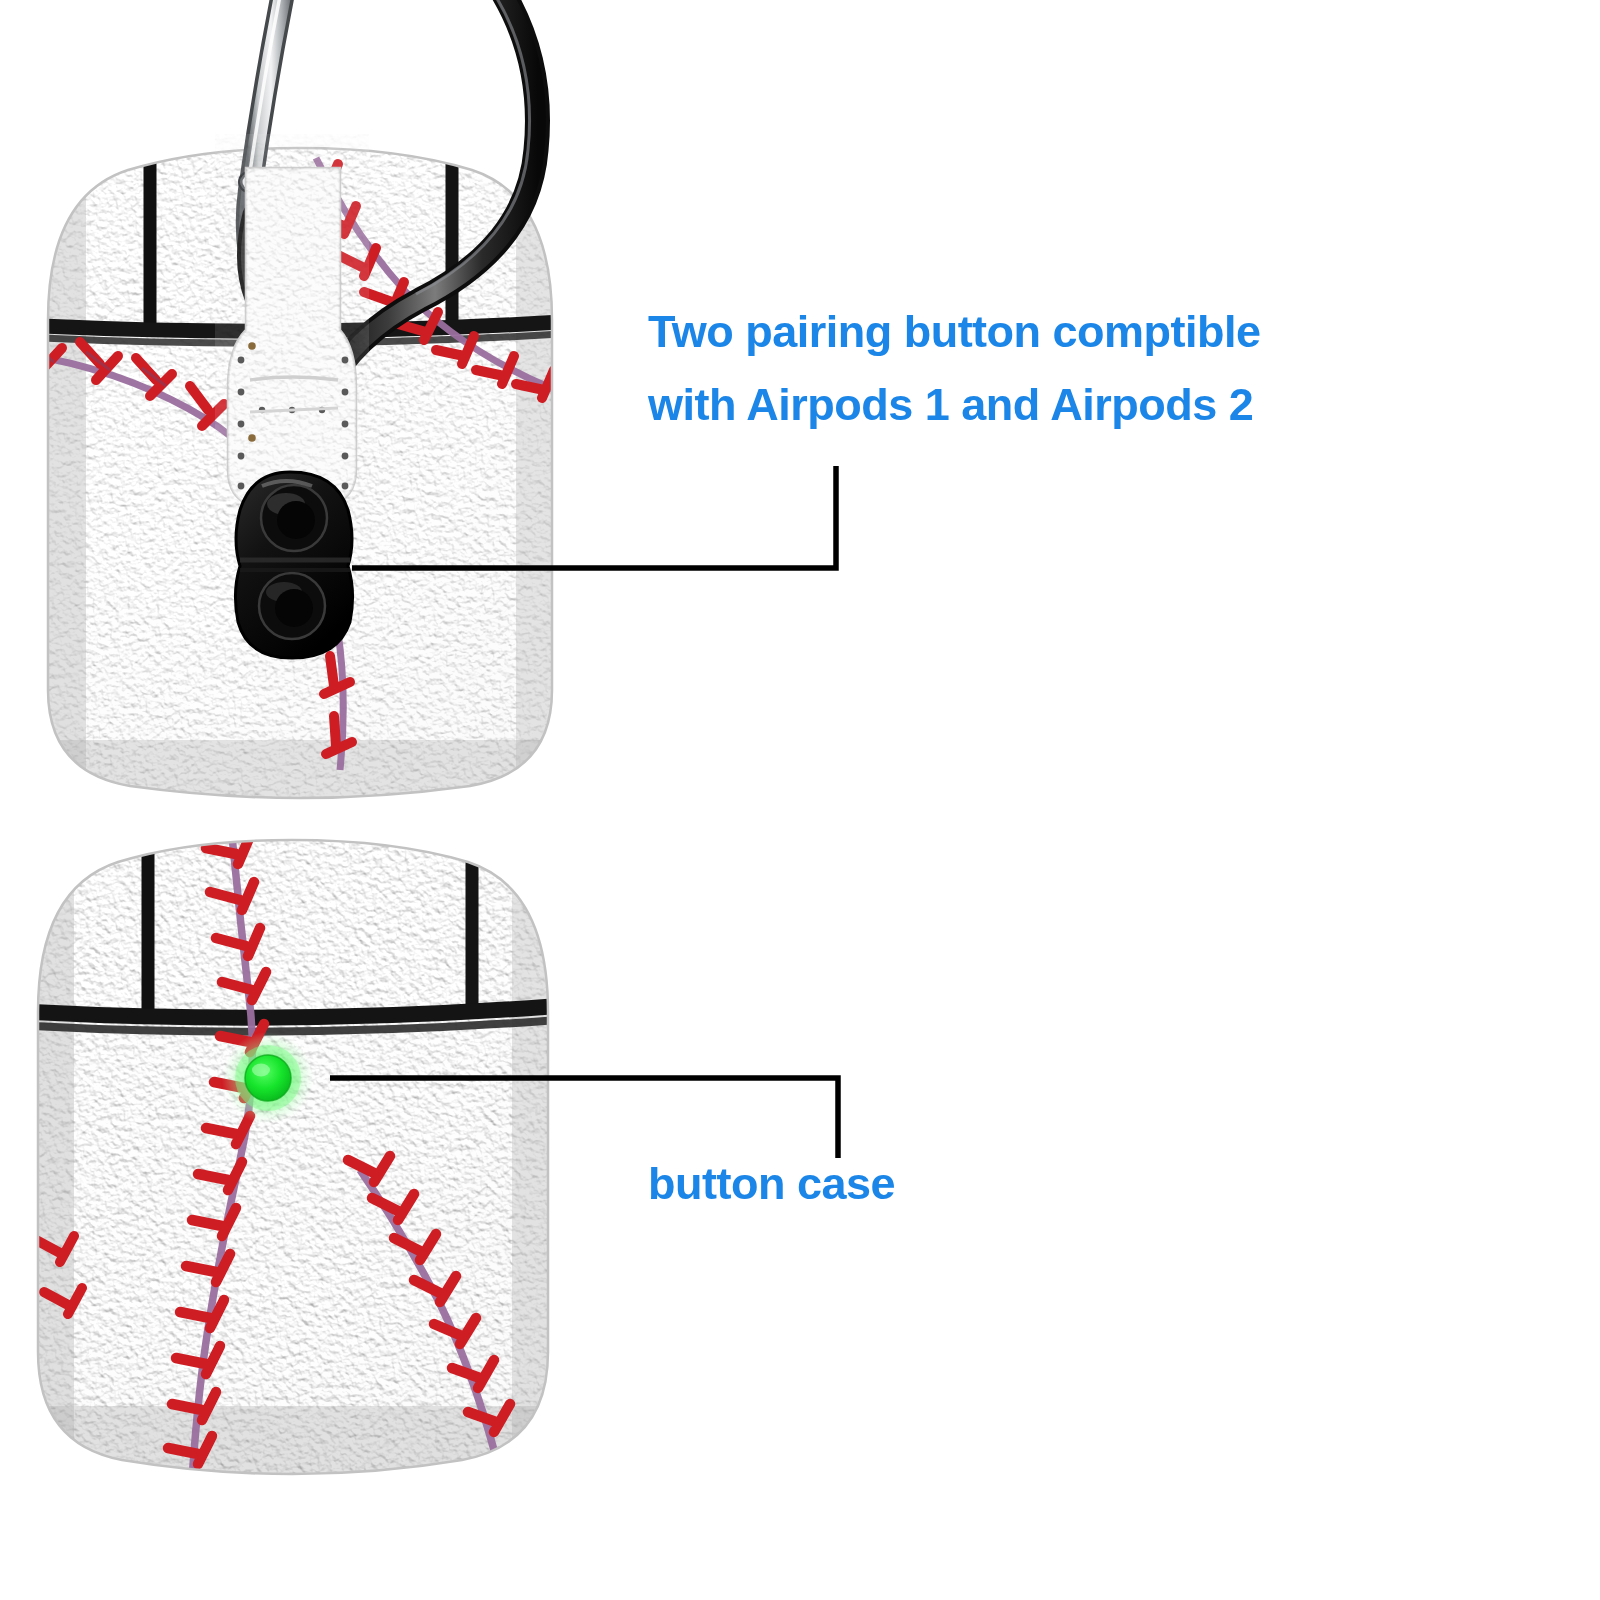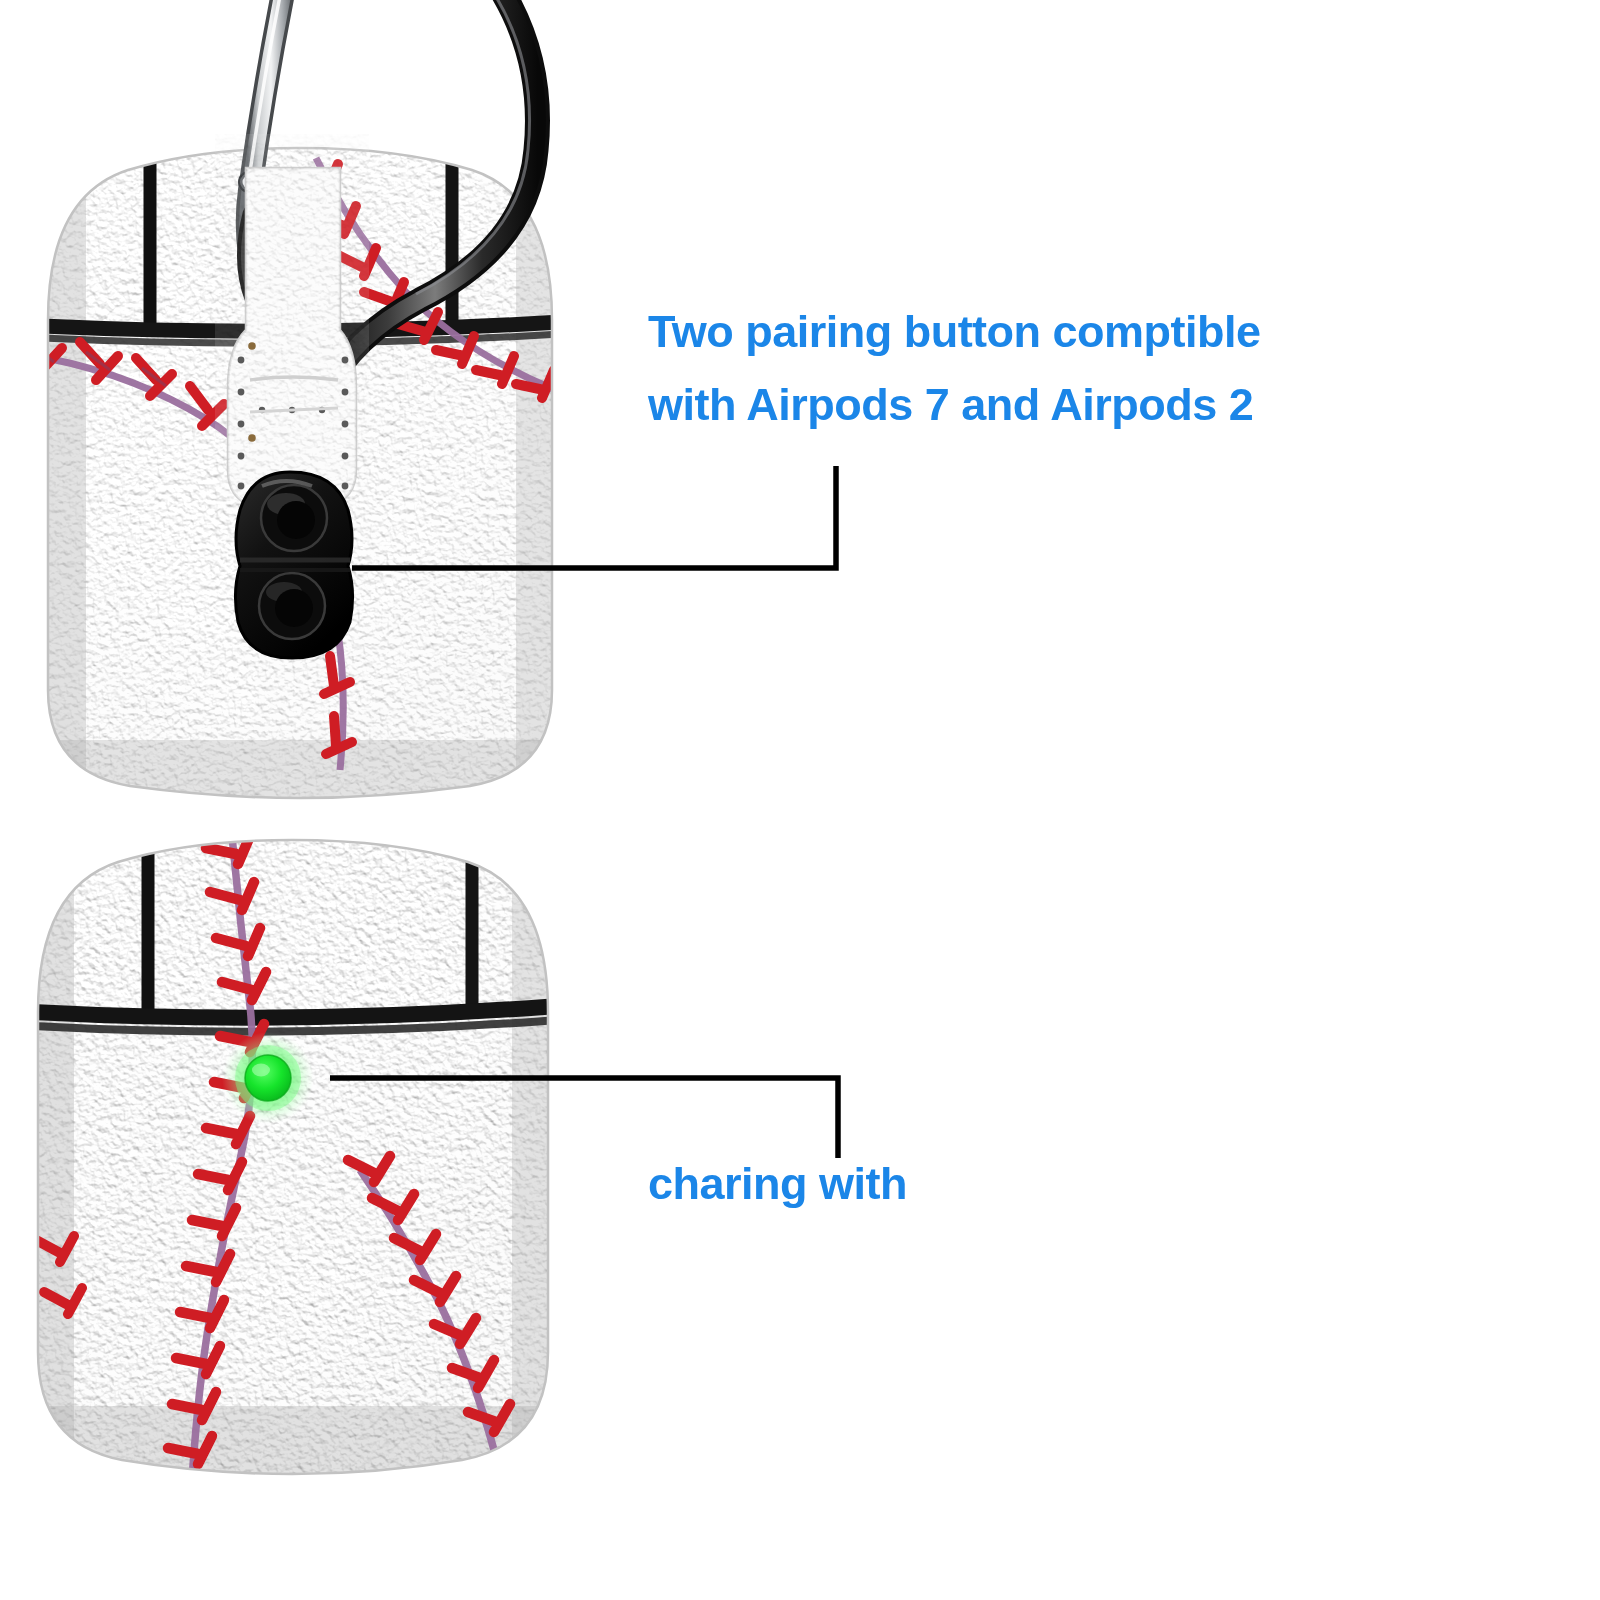--- a/index.html
+++ b/index.html
@@ -319,20 +319,20 @@
     </svg>
   </div>
 
   <svg class="leader-svg" viewBox="0 0 1600 1600">
     <polyline points="352,568 836,568 836,466" fill="none" stroke="#000000" stroke-width="5.5" stroke-linejoin="miter"></polyline>
     <polyline points="330,1078 838,1078 838,1158" fill="none" stroke="#000000" stroke-width="5.5" stroke-linejoin="miter"></polyline>
   </svg>
 
   <div class="callout" id="callout-pairing">
     <span class="line">Two pairing button comptible</span>
-    <span class="line">with Airpods 7 and Airpods 2</span>
+    <span class="line">with Airpods 1 and Airpods 2</span>
   </div>
 
   <div class="callout" id="callout-led">
-    <span class="line">charing with</span>
+    <span class="line">button case</span>
   </div>
 
 </div>
 
 </body></html>

